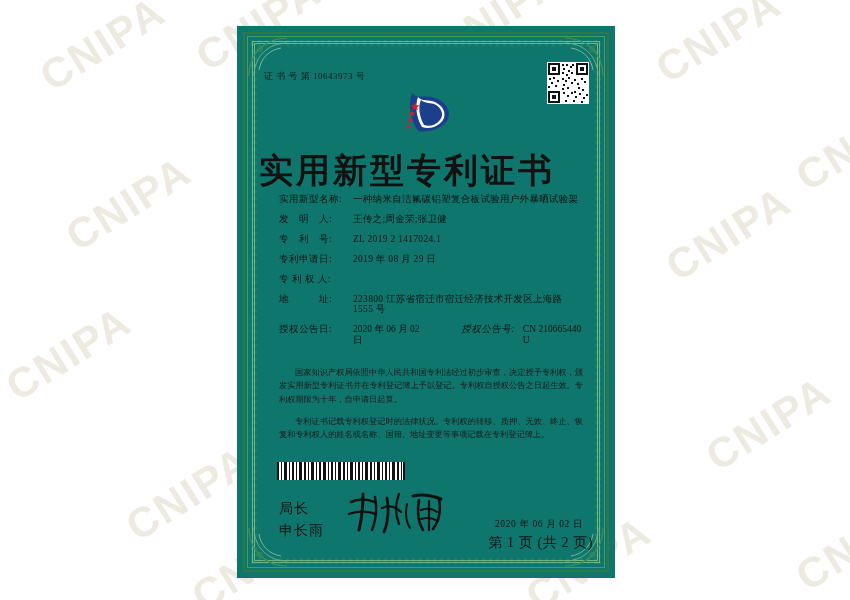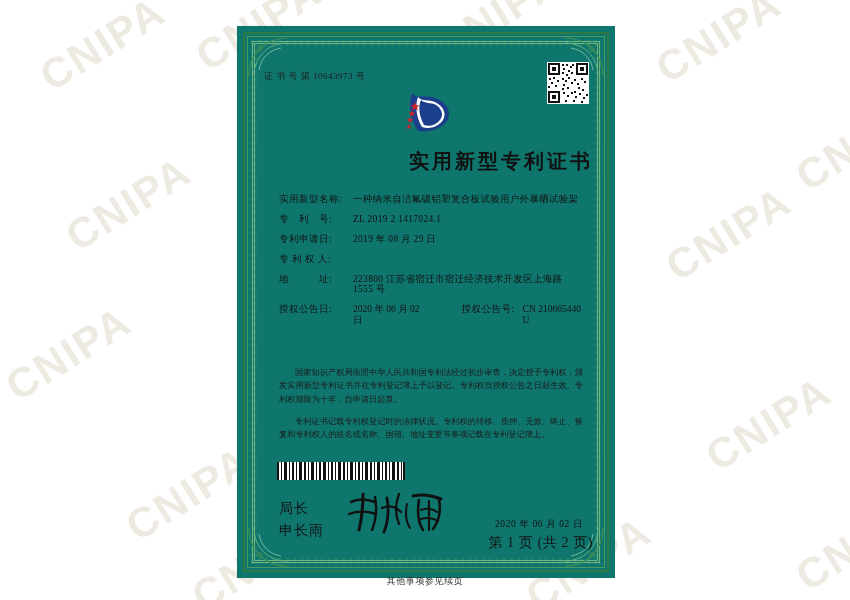--- a/index.html
+++ b/index.html
@@ -132,23 +132,23 @@
     align-items: center;
   }
   .emblem svg { display: block; }
 
   
   .doc-title {
     position: absolute;
     left: 0;
     right: 0;
     top: 100px;
-    text-align: right;
+    text-align: left;
     font-family: "Liberation Serif", serif;
-    font-size: 20px;
+    font-size: 34px;
     font-weight: bold;
     letter-spacing: 3px;
     color: #111;
   }
 
   
   .fields {
     position: absolute;
     left: 20px;
     right: 8px;
@@ -170,20 +170,21 @@
   }
   .field-value {
     flex: 1;
     letter-spacing: 0.3px;
   }
   .field-inline-label {
     margin-left: 36px;
     margin-right: 8px;
     letter-spacing: 0.5px;
     white-space: nowrap;
+    font-style: italic;
   }
   .field-row.tight { margin-bottom: 9px; }
 
   
   .legal {
     position: absolute;
     left: 20px;
     right: 10px;
     top: 318px;
     font-size: 8.2px;
@@ -401,20 +402,24 @@
 
       <div class="doc-title">实用新型专利证书</div>
 
       <div class="fields" id="fields-root">
 
       <div class="field-row">
             <div class="field-label">实用新型名称:</div>
             <div class="field-value">一种纳米自洁氟碳铝塑复合板试验用户外暴晒试验架</div>
           </div>
           <div class="field-row">
+            <div class="field-label">发　明　人:</div>
+            <div class="field-value">王传之;周金荣;张卫健</div>
+          </div>
+          <div class="field-row">
             <div class="field-label">专　利　号:</div>
             <div class="field-value">ZL 2019 2 1417024.1</div>
           </div>
           <div class="field-row">
             <div class="field-label">专利申请日:</div>
             <div class="field-value">2019 年 08 月 29 日</div>
           </div>
           <div class="field-row">
             <div class="field-label">专 利 权 人:</div>
           </div>
@@ -504,15 +509,14 @@
         </svg>
       </div>
 
       <div class="issue-date">2020 年 06 月 02 日</div>
 
       <div class="page-count">第 1 页 (共 2 页)</div>
 
     </div>
   </div>
 
-  <div class="note-outside">其他事项参见续页</div>
 
 </div>
 
 </body></html>

